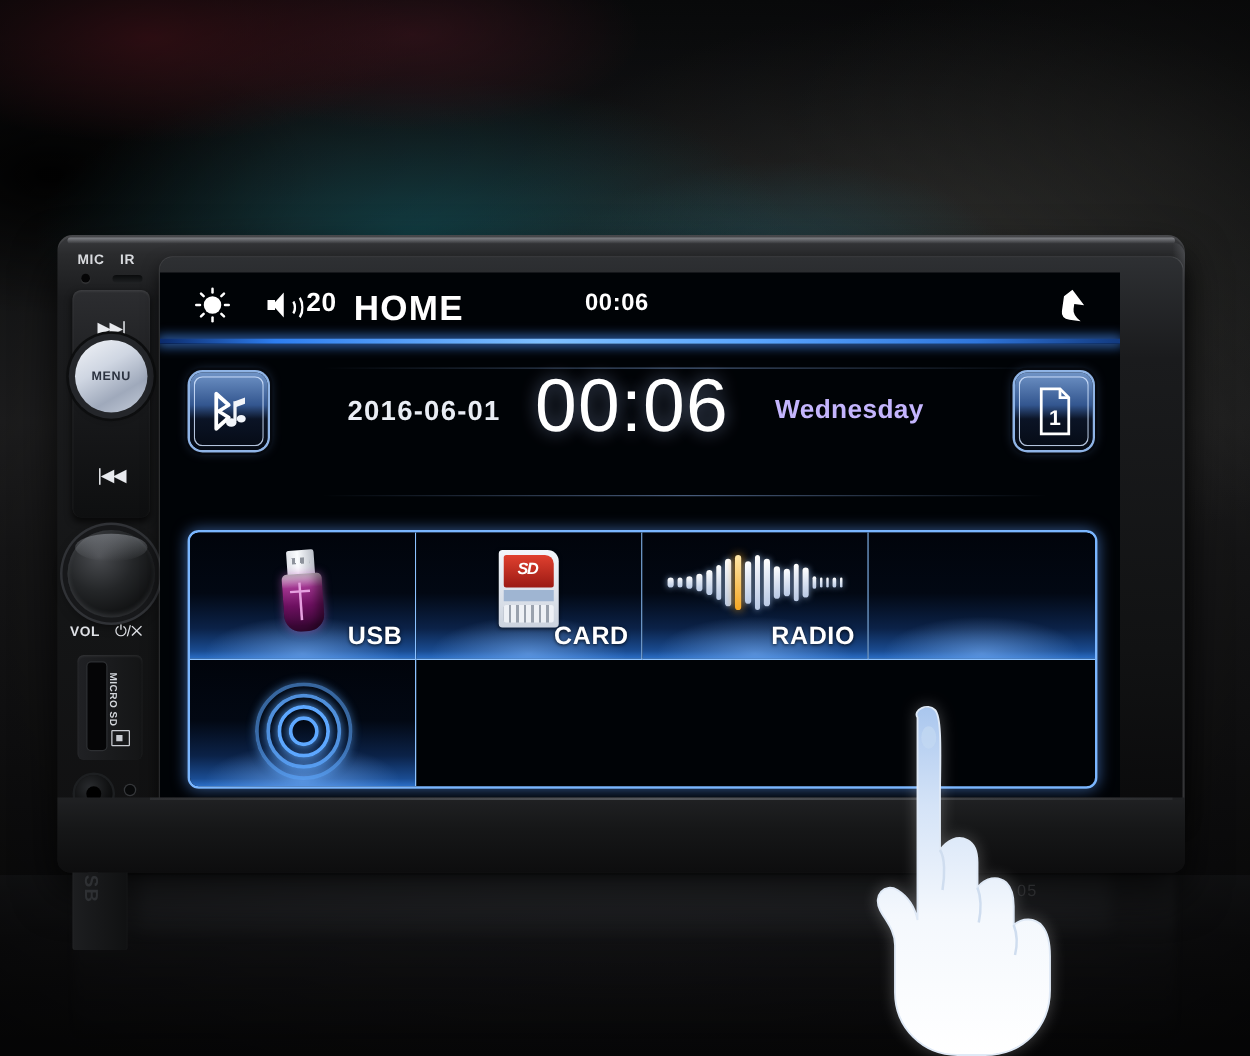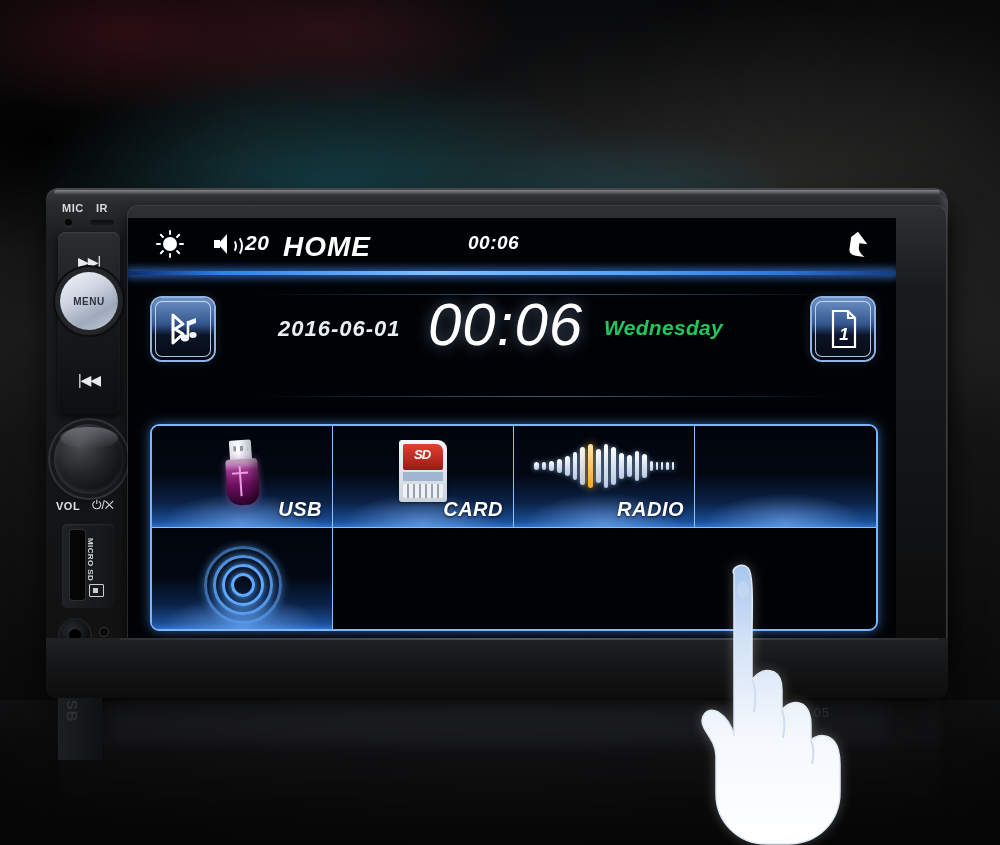--- a/index.html
+++ b/index.html
@@ -98,21 +98,21 @@
   .usb-port{position:absolute;left:12px;top:490px;width:44px;height:82px;border-radius:4px 4px 2px 2px;
       background:linear-gradient(90deg,#1d1e20,#101112);box-shadow:0 1px 2px rgba(255,255,255,.07) inset;}
   .usb-text{position:absolute;left:18px;top:500px;font-size:15px;font-weight:bold;color:#2e3033;
       writing-mode:vertical-rl;letter-spacing:1px;}
 
   
   .bezel{position:absolute;left:82px;top:18px;width:818px;height:448px;border-radius:10px;
       background:linear-gradient(180deg,#2e3033 0%, #1a1b1d 18%, #111213 70%, #0a0a0b 100%);
       box-shadow:0 0 0 1px rgba(160,165,172,.20), 0 6px 14px rgba(0,0,0,.7);}
   .lcd{position:absolute;left:82px;top:30px;width:768px;height:420px;
-      background:#000306;overflow:hidden;font-style:italic;}
+      background:#000306;overflow:hidden;}
 
   
   .statusbar{position:absolute;left:0;top:0;width:768px;height:53px;color:#fff;}
   .sun-ic{position:absolute;left:28px;top:12px;width:28px;height:28px;}
   .sun-core{position:absolute;left:7px;top:7px;width:14px;height:14px;border-radius:50%;background:#fff;}
   .ray{position:absolute;left:13px;top:0;width:2px;height:5px;background:#fff;border-radius:1px;
        transform-origin:1px 14px;}
   .spk{position:absolute;left:86px;top:16px;width:22px;height:20px;}
   .spk-body{position:absolute;left:0;top:6px;width:6px;height:8px;background:#fff;}
   .spk-cone{position:absolute;left:4px;top:0;width:0;height:0;border-top:10px solid transparent;
@@ -137,21 +137,21 @@
   .dp-line.a{top:16px;}
   .dp-line.b{top:118px;}
   .bt-tile{position:absolute;left:24px;top:20px;width:62px;height:62px;border-radius:10px;
       background:linear-gradient(180deg,#6f93c6 0%, #33568f 42%, #0b1426 60%, #050a14 100%);
       box-shadow:0 0 0 2px #8fb4e6, 0 0 0 4px #06090f, 0 0 10px rgba(110,160,230,.45);}
   .bt-tile-in{position:absolute;inset:3px;border-radius:7px;box-shadow:0 0 0 1px rgba(210,228,255,.85) inset;}
   .bt-glyph{position:absolute;left:0;top:0;width:62px;height:62px;display:flex;align-items:center;justify-content:center;}
   .date-txt{position:absolute;left:150px;top:38px;font-size:22px;font-weight:bold;color:#e9edf4;letter-spacing:1px;}
   .time-big{position:absolute;left:300px;top:12px;font-size:60px;font-weight:normal;color:#fff;letter-spacing:1px;
       text-shadow:0 0 14px rgba(180,205,255,.45);}
-  .weekday{position:absolute;left:476px;top:38px;font-size:21px;font-weight:bold;color:#22c55e;letter-spacing:.3px;}
+  .weekday{position:absolute;left:492px;top:38px;font-size:21px;font-weight:bold;color:#c4b5fd;letter-spacing:.3px;}
   .page-tile{position:absolute;right:22px;top:20px;width:62px;height:62px;border-radius:10px;
       background:linear-gradient(180deg,#6f93c6 0%, #33568f 42%, #0b1426 60%, #050a14 100%);
       box-shadow:0 0 0 2px #8fb4e6, 0 0 0 4px #06090f, 0 0 10px rgba(110,160,230,.45);}
   .page-tile-in{position:absolute;inset:3px;border-radius:7px;box-shadow:0 0 0 1px rgba(210,228,255,.85) inset;}
   .page-glyph{position:absolute;left:0;top:0;width:62px;height:62px;display:flex;align-items:center;justify-content:center;}
 
   
   .grid{position:absolute;left:22px;top:206px;width:724px;height:203px;
       border:2px solid #7ab6ff;border-radius:9px;box-shadow:0 0 12px rgba(90,150,245,.60);
       display:grid;grid-template-columns:repeat(4,1fr);grid-template-rows:repeat(2,1fr);overflow:hidden;}

